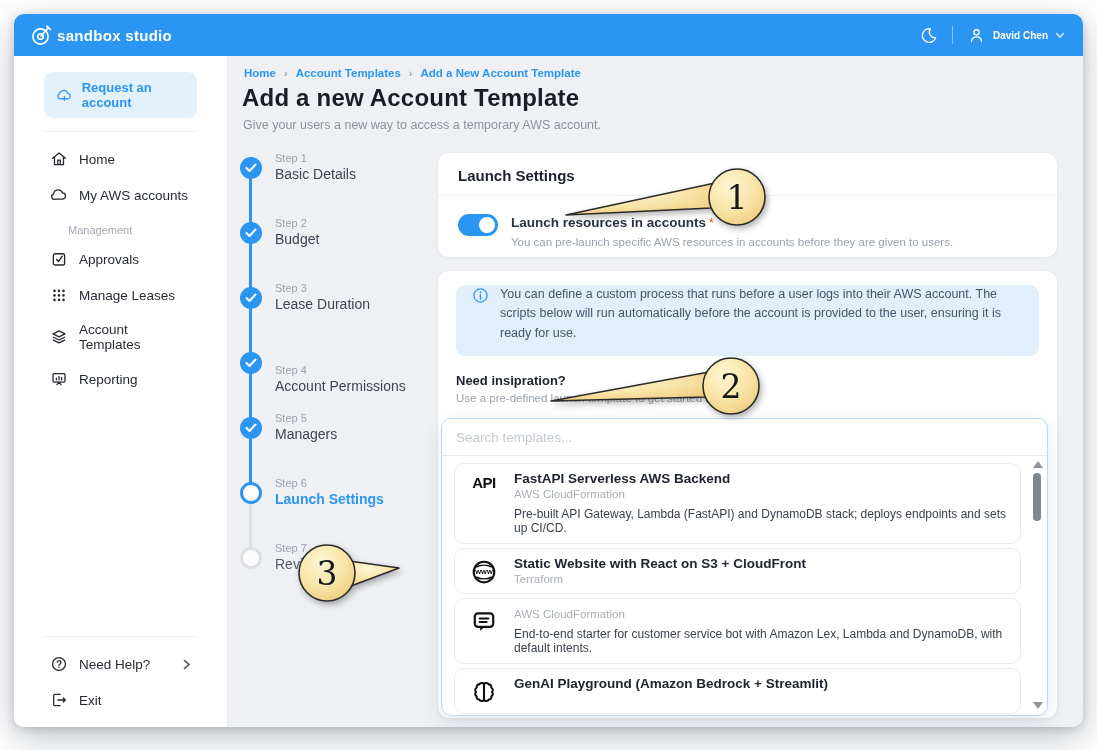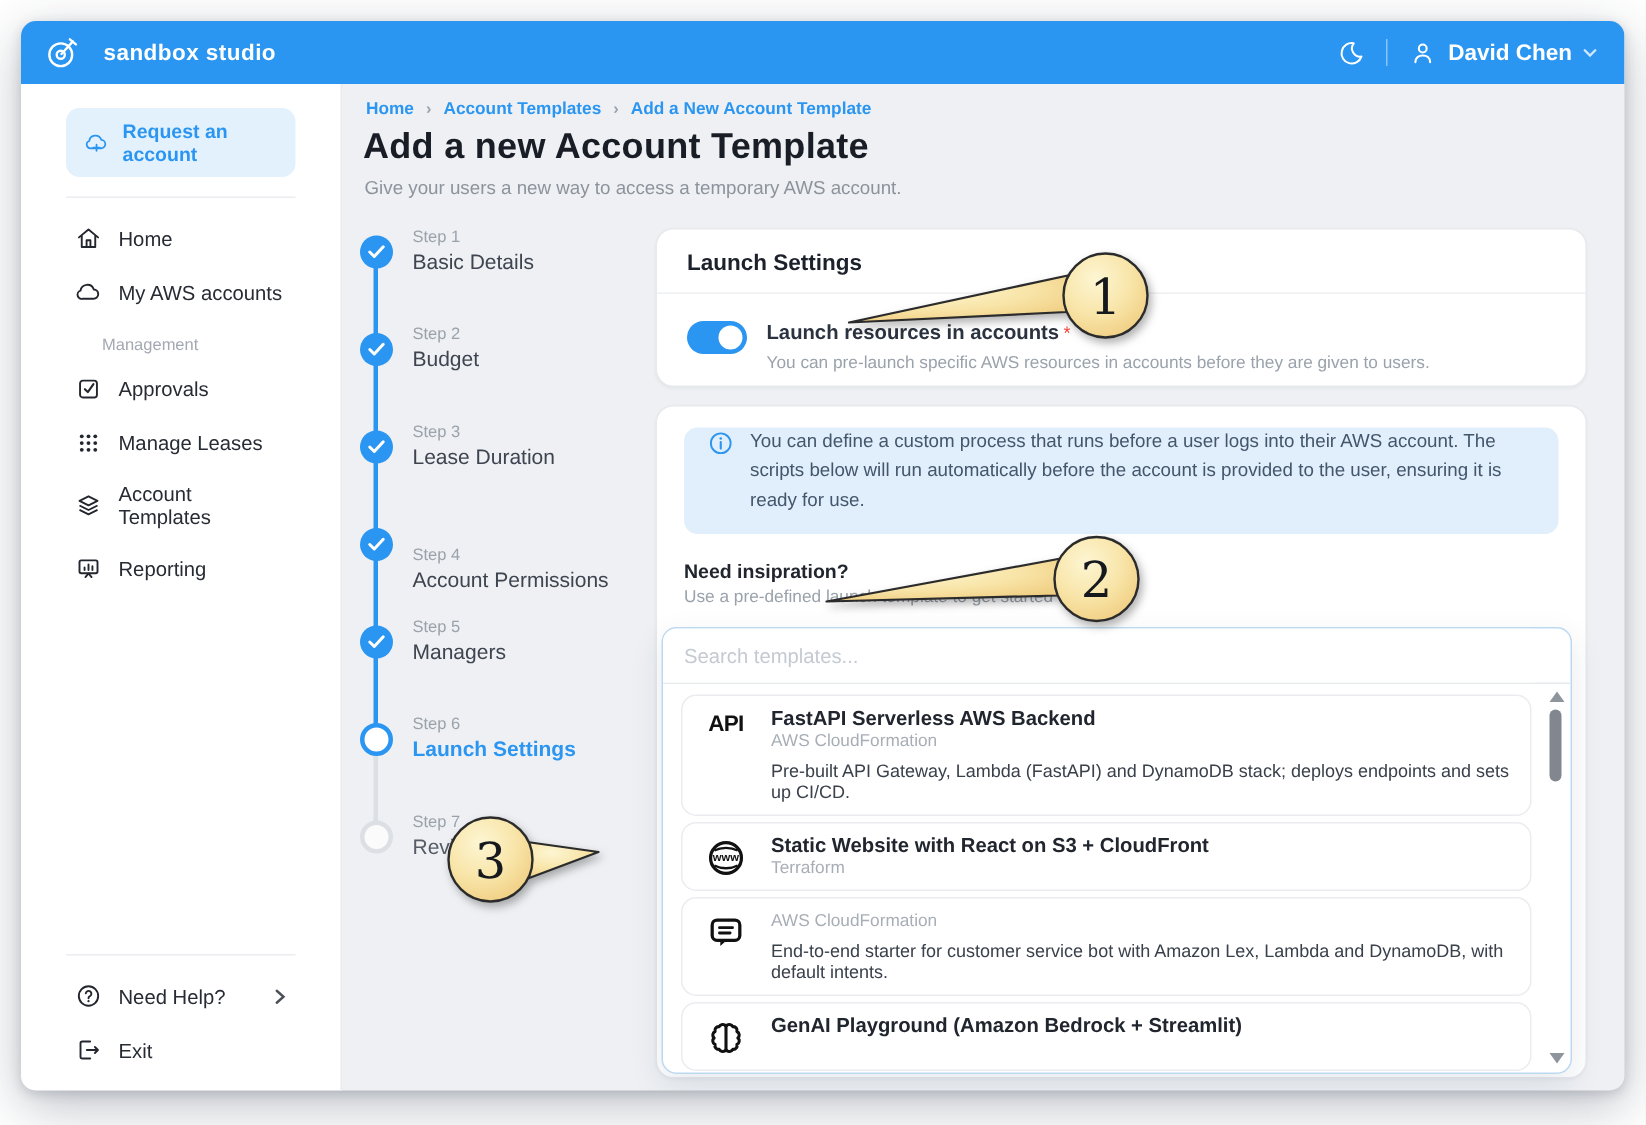--- a/index.html
+++ b/index.html
@@ -14,28 +14,28 @@
   .window {
     position:absolute; left:14px; top:14px; width:1069px; height:713px;
     border-radius:10px; overflow:hidden; background:#eef0f3;
     box-shadow: 0 10px 35px rgba(40,50,70,.30), 0 2px 8px rgba(40,50,70,.18);
   }
   
   .topbar {
     position:absolute; left:0; top:0; right:0; height:42px; background:#2b96f1;
     display:flex; align-items:center; padding:0 18px 0 16px; color:#fff;
   }
-  .brand { display:flex; align-items:center; gap:16px; }
+  .brand { display:flex; align-items:center; gap:4px; }
   .brand svg { display:block; }
   .brand-name { font-size:15px; font-weight:600; letter-spacing:.3px; }
   .topbar-right { margin-left:auto; display:flex; align-items:center; gap:14px; }
   .icon-btn { display:flex; align-items:center; justify-content:center; cursor:pointer; }
   .topbar-sep { width:1px; height:18px; background:rgba(255,255,255,.45); }
   .user-chip { display:flex; align-items:center; gap:7px; cursor:pointer; }
-  .user-name { font-size:15px; font-weight:600; }
+  .user-name { font-size:10px; font-weight:600; }
   
   .sidebar {
     position:absolute; left:0; top:42px; bottom:0; width:214px; background:#fff;
     border-right:1px solid #e8eaee; display:flex; flex-direction:column; padding:16px 30px 10px;
   }
   .request-btn {
     display:flex; align-items:center; gap:9px; background:#e3f1fd; color:#2b96f1;
     border-radius:9px; padding:8px 12px; font-size:13px; font-weight:700; cursor:pointer;
   }
   .side-divider { height:1px; background:#ececf0; margin:13px 0 8px; }

